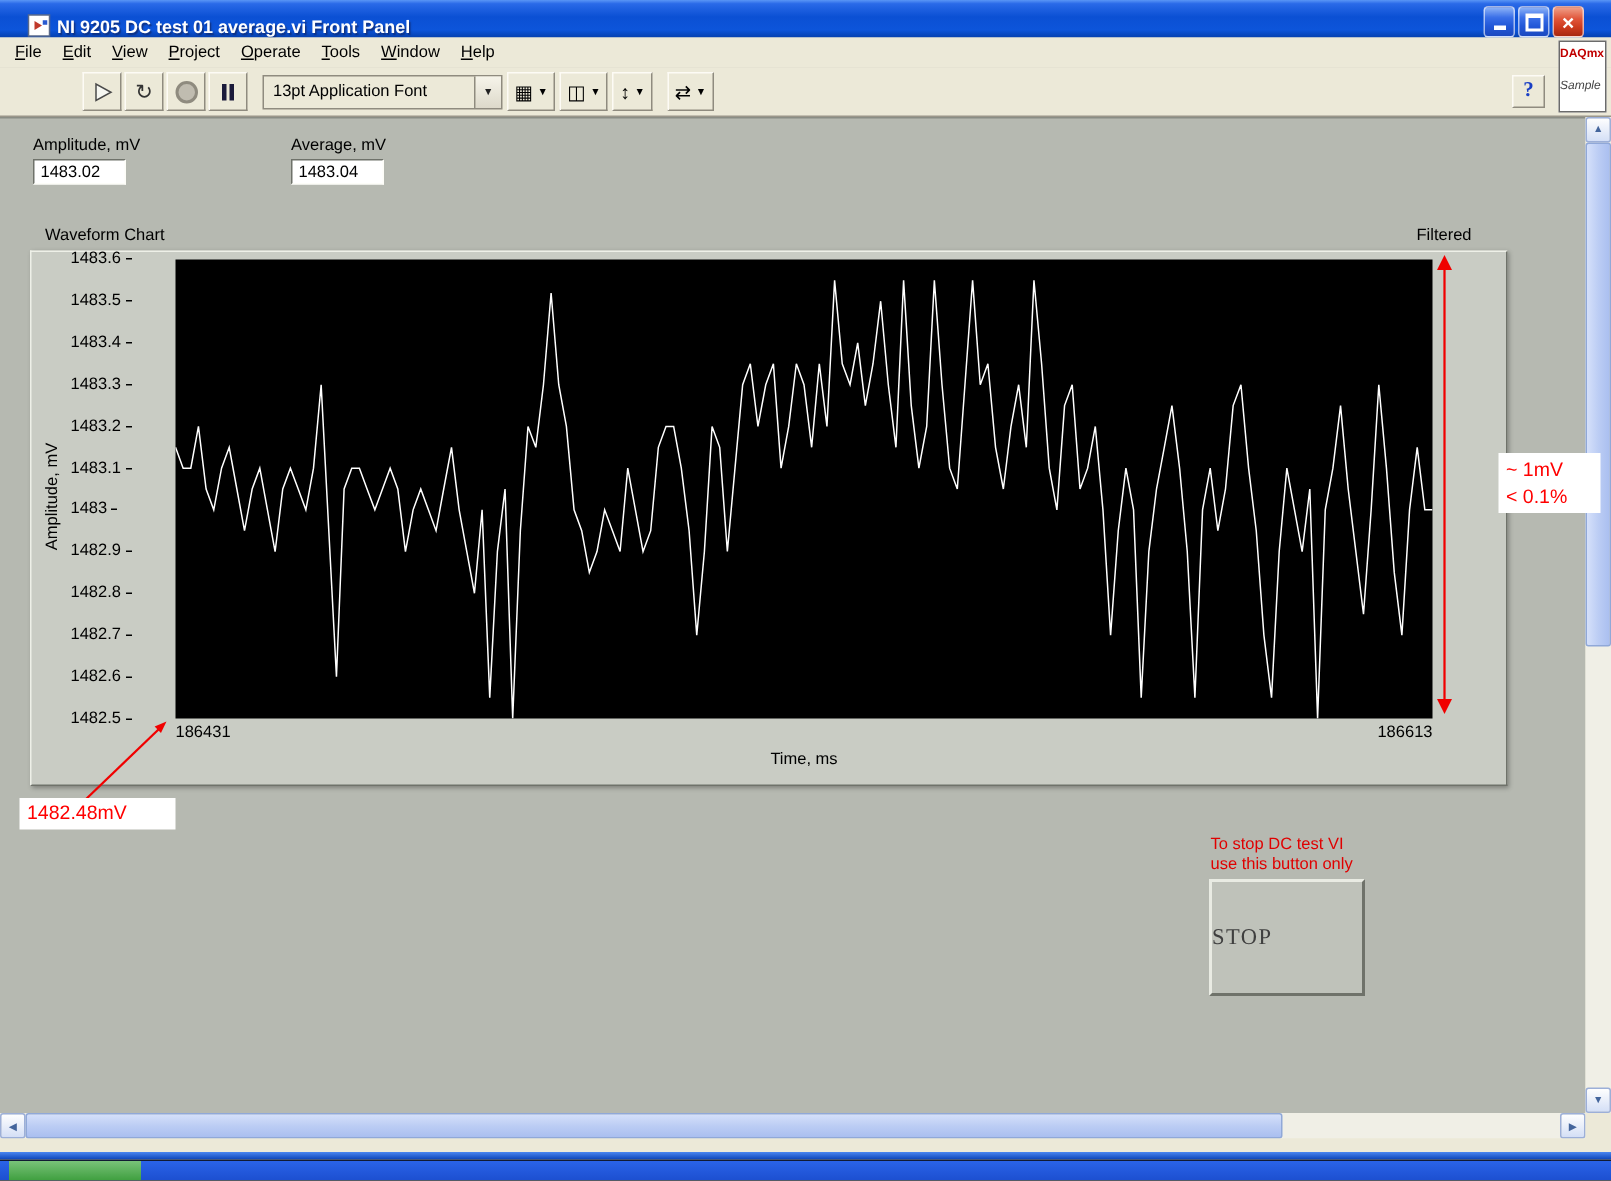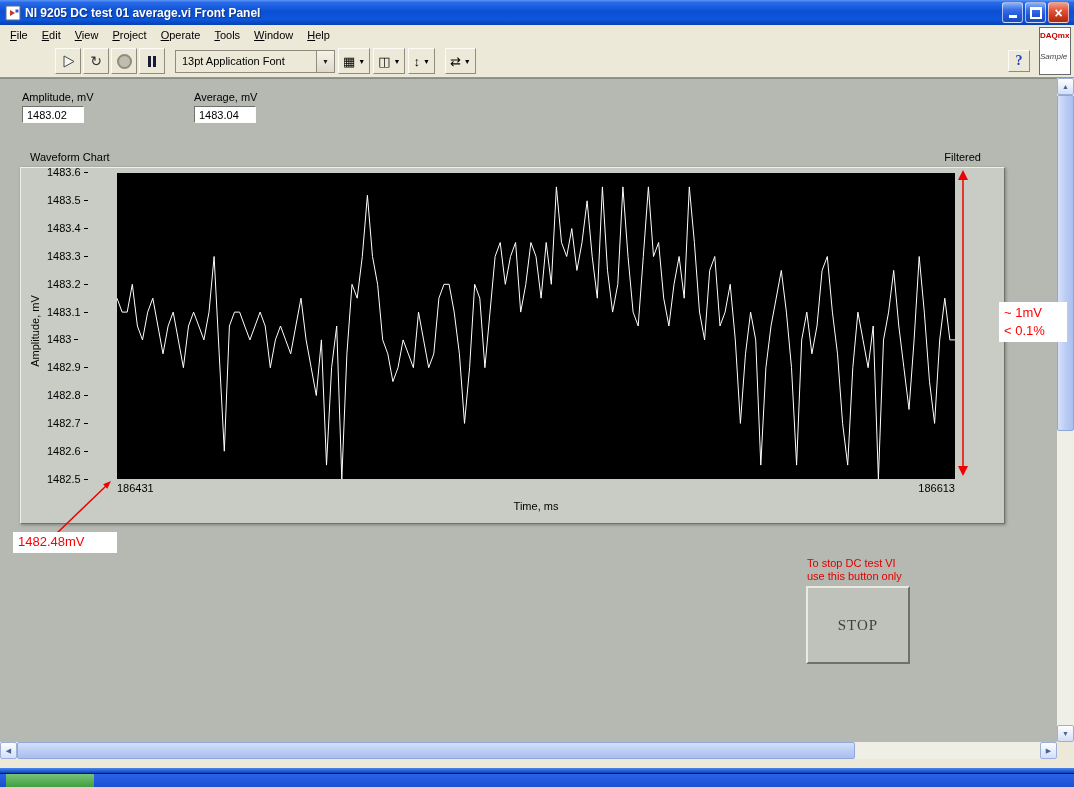--- a/index.html
+++ b/index.html
@@ -2,21 +2,21 @@
 <html><head>
 <meta charset="utf-8">
 <style>
   html,body{margin:0;padding:0;background:#000;}
   .window{position:relative;width:1074px;height:787px;background:#ece9d8;overflow:hidden;
           font-family:"Liberation Sans",sans-serif;font-size:11px;color:#000;}
 
   
   .titlebar{position:absolute;top:0;left:0;right:0;height:25px;
     background:linear-gradient(180deg,#5a96f5 0%,#2a6ae8 10%,#0b50d4 45%,#0d55da 80%,#0540ae 100%);
-    display:flex;align-items:center;padding:0 5px;box-sizing:border-box;}
+    display:flex;align-items:flex-end;padding:0 18px;box-sizing:border-box;}
   .win-icon{width:16px;height:16px;margin-right:4px;display:inline-flex;}
   .title-text{color:#fff;font-weight:bold;font-size:12px;text-shadow:1px 1px 1px #10307e;flex:1;
     white-space:nowrap;overflow:hidden;}
   .caption-buttons{display:flex;align-items:center;}
   .cap-btn{width:21px;height:21px;margin-left:2px;border-radius:3px;border:1px solid rgba(255,255,255,.6);
     background:linear-gradient(180deg,#8db3f7 0%,#3a6fe8 35%,#2258d8 65%,#1b49c0 100%);
     display:flex;align-items:center;justify-content:center;color:#fff;box-sizing:border-box;cursor:default;}
   .cap-btn.close{background:linear-gradient(180deg,#f0a088 0%,#e0553a 40%,#cc3a1e 70%,#a82810 100%);}
   .min-glyph{width:8px;height:3px;background:#fff;margin-top:8px;}
   .restore-glyph{width:8px;height:7px;border:2px solid #fff;border-top-width:3px;box-sizing:content-box;}
@@ -77,21 +77,21 @@
     justify-content:space-between;}
   .ytick{display:flex;align-items:center;height:11px;line-height:11px;}
   .tickdash{width:4px;height:1px;background:#000;margin-left:3px;}
   .plot{position:absolute;left:96px;top:5px;width:838px;height:306px;background:#000;}
   .plot svg{display:block;width:100%;height:100%;}
   .x-ticks{position:absolute;left:96px;top:314px;width:838px;display:flex;justify-content:space-between;}
   .x-axis-label{position:absolute;left:96px;top:332px;width:838px;text-align:center;}
 
   .stop-note{position:absolute;left:807px;top:478px;color:#e00000;line-height:13px;}
   .stop-button{position:absolute;left:806px;top:507px;width:104px;height:78px;background:#bfc2ba;
-    border:2px solid;border-color:#e9ebe3 #6f726a #6f726a #e9ebe3;display:flex;align-items:center;justify-content:center;
+    border:2px solid;border-color:#e9ebe3 #6f726a #6f726a #e9ebe3;display:flex;align-items:center;
     font-family:"Liberation Serif",serif;font-size:15px;letter-spacing:1px;color:#3f3f3f;box-sizing:border-box;}
 
   
   .range-arrow-svg{position:absolute;left:954px;top:169px;width:18px;height:308px;z-index:6;}
   .range-box{position:absolute;left:999px;top:302px;width:68px;height:40px;background:#fff;color:#f00;
     font-size:13px;line-height:18px;padding:2px 3px 0 5px;z-index:8;box-sizing:border-box;}
   .corner-label{position:absolute;left:13px;top:532px;width:104px;height:21px;background:#fff;color:#f00;
     font-size:13px;line-height:20px;padding-left:5px;z-index:8;box-sizing:border-box;}
   .corner-arrow-svg{position:absolute;left:40px;top:477px;width:80px;height:60px;z-index:6;}
 

